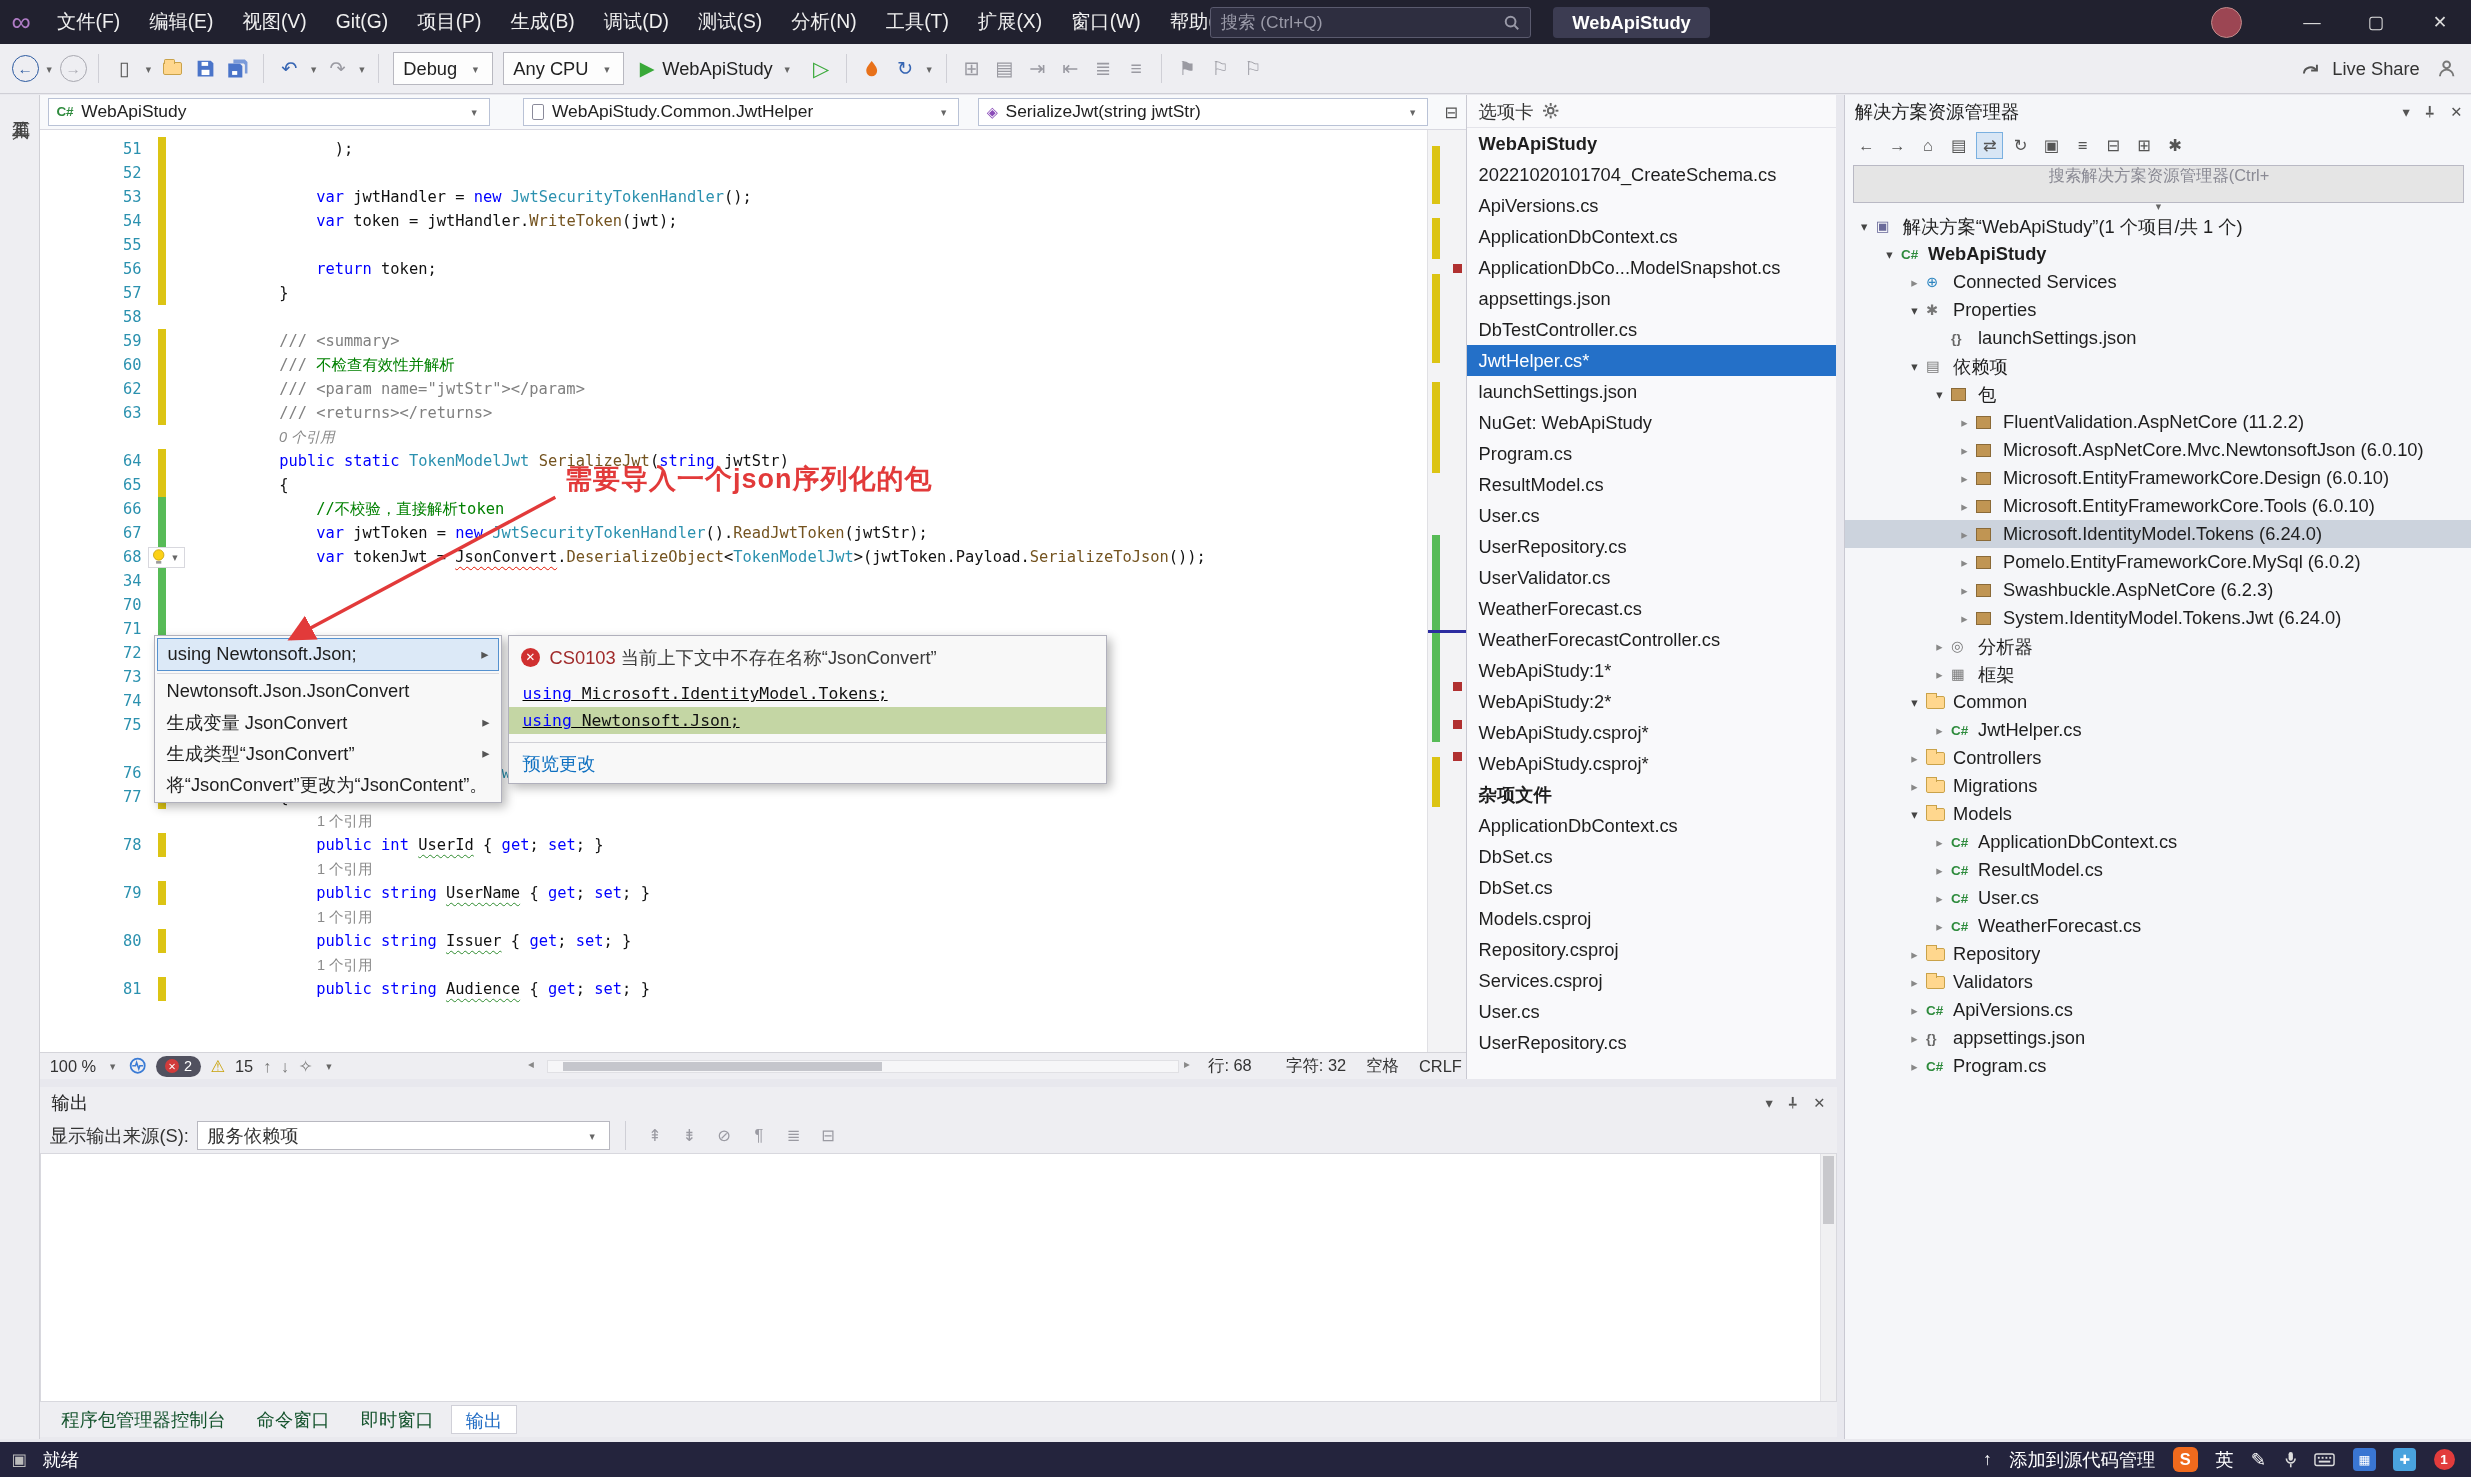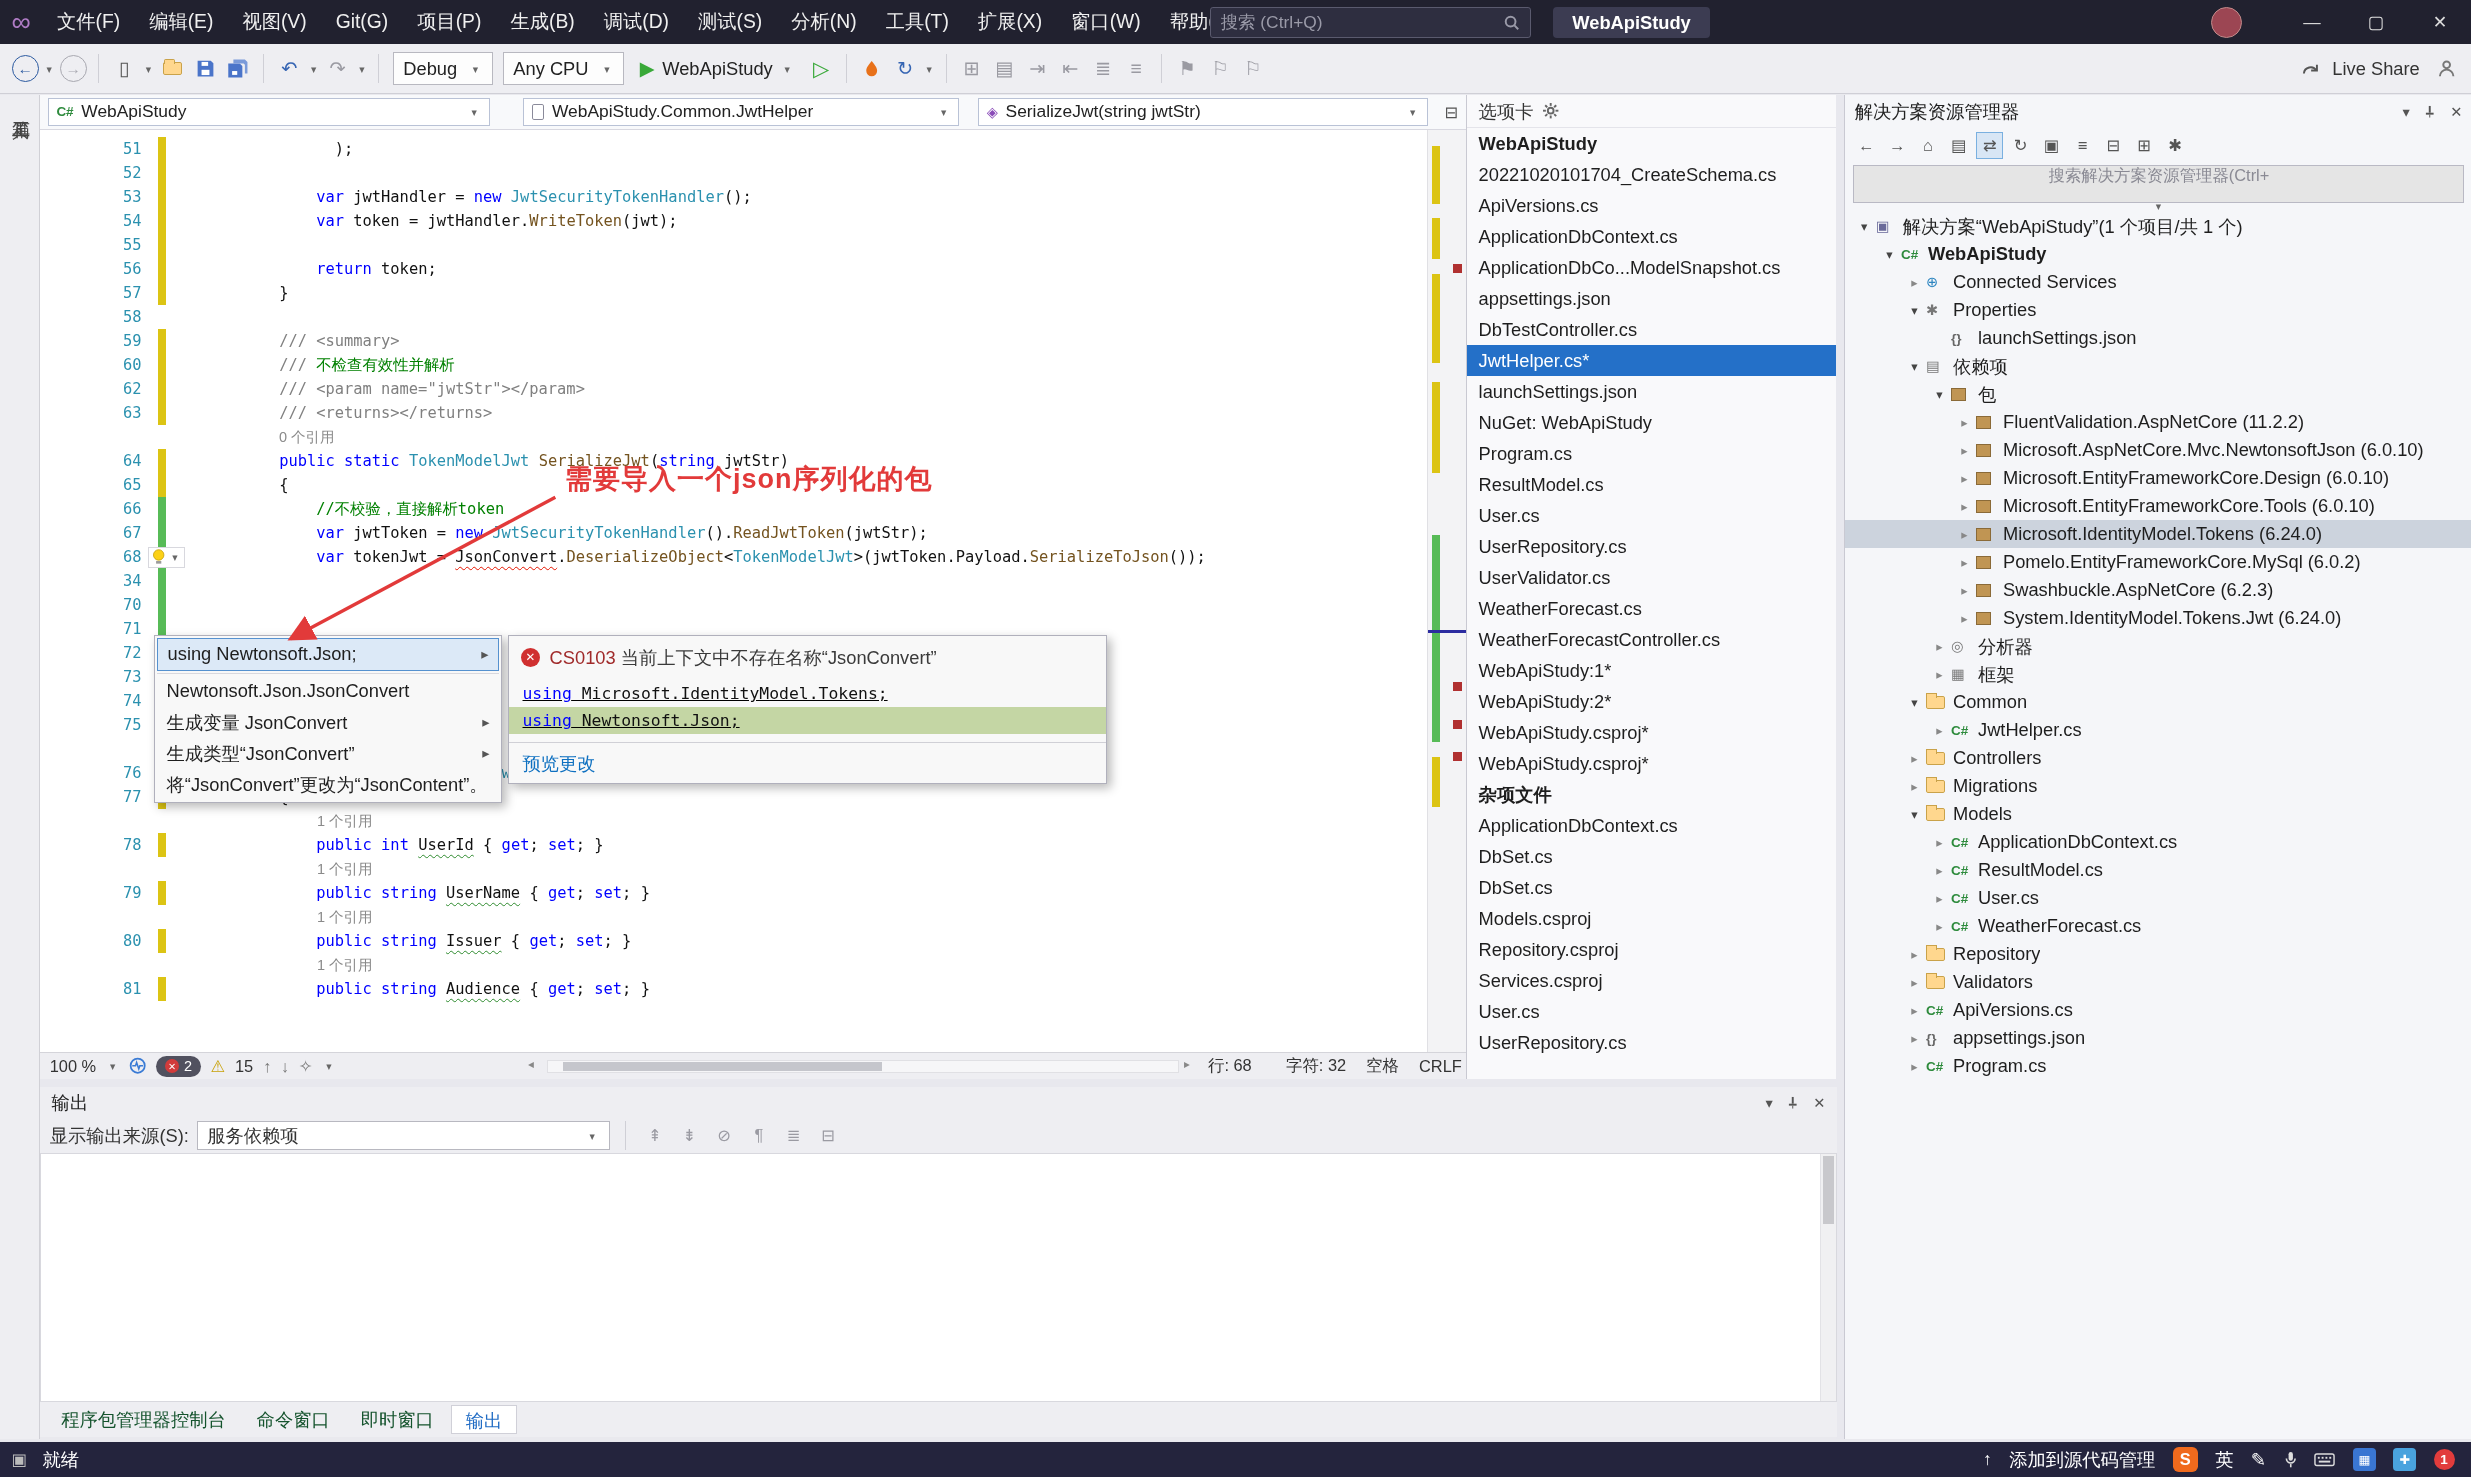--- a/index.html
+++ b/index.html
@@ -389,21 +389,21 @@
         <div class="code-row">
           <span class="ln">63</span>
           <span class="bar-holder">
             <span class="bar y"></span>
           </span>
           <span class="code-text"><span class="dg">        /// &lt;returns&gt;&lt;/returns&gt;</span></span>
         </div>
         <div class="code-row">
           <span class="ln"></span>
           <span class="bar-holder"></span>
-          <span class="lens" style="padding-left: 74px;">0 个引用</span>
+          <span class="lens" style="padding-left: 74px; font-style: italic;">0 个引用</span>
         </div>
         <div class="code-row">
           <span class="ln">64</span>
           <span class="bar-holder">
             <span class="bar y"></span>
           </span>
           <span class="code-text"><span class="pl">        </span><span class="kw">public</span><span class="pl"> </span><span class="kw">static</span><span class="pl"> </span><span class="ty">TokenModelJwt</span><span class="pl"> </span><span class="mt">SerializeJwt</span><span class="pl">(</span><span class="kw">string</span><span class="pl"> jwtStr)</span></span>
         </div>
         <div class="code-row">
           <span class="ln">65</span>

